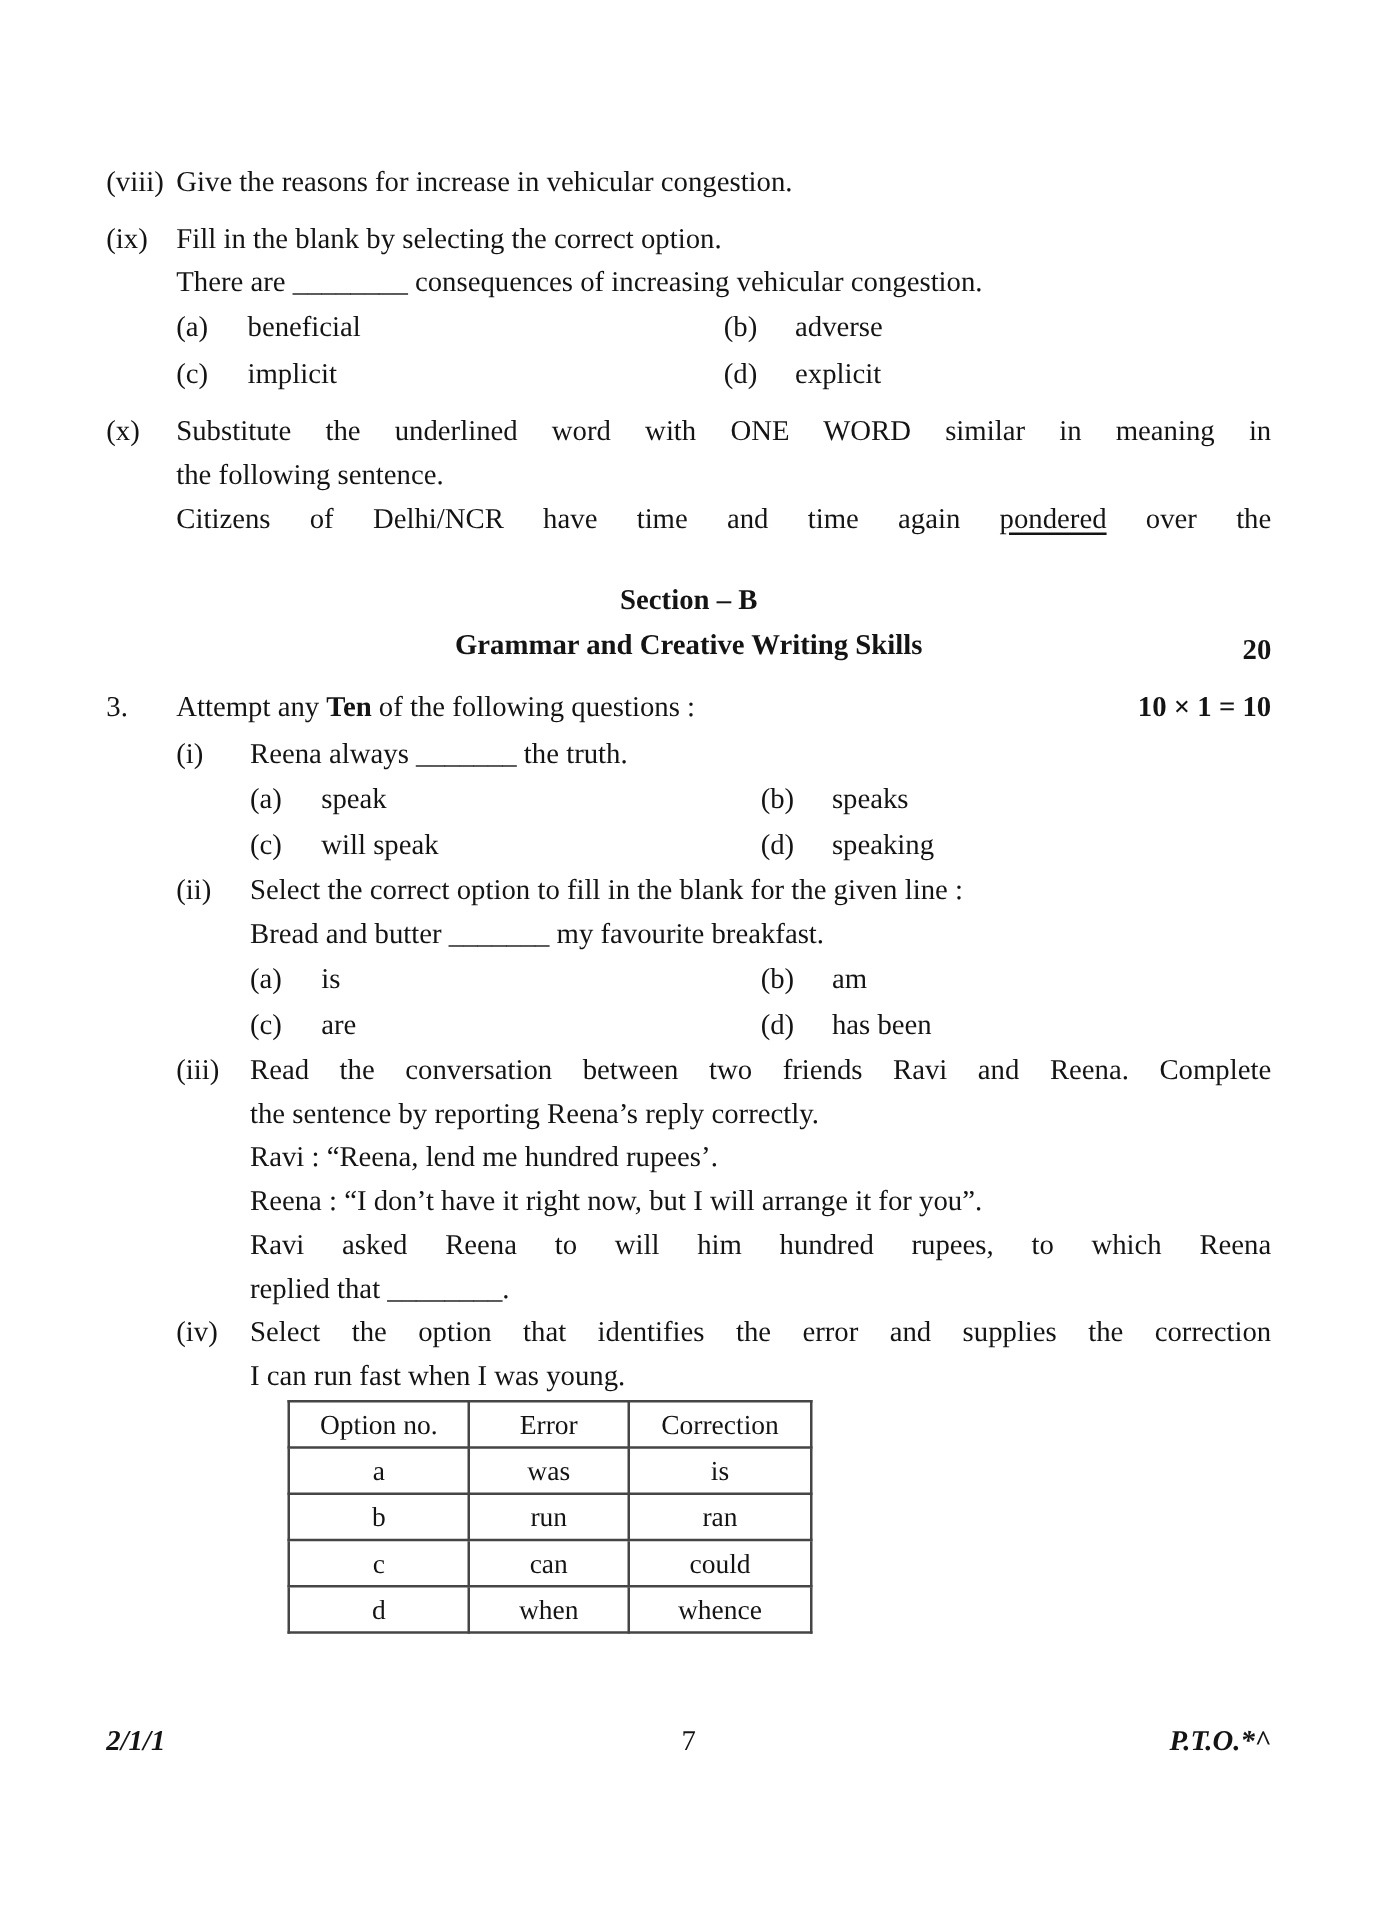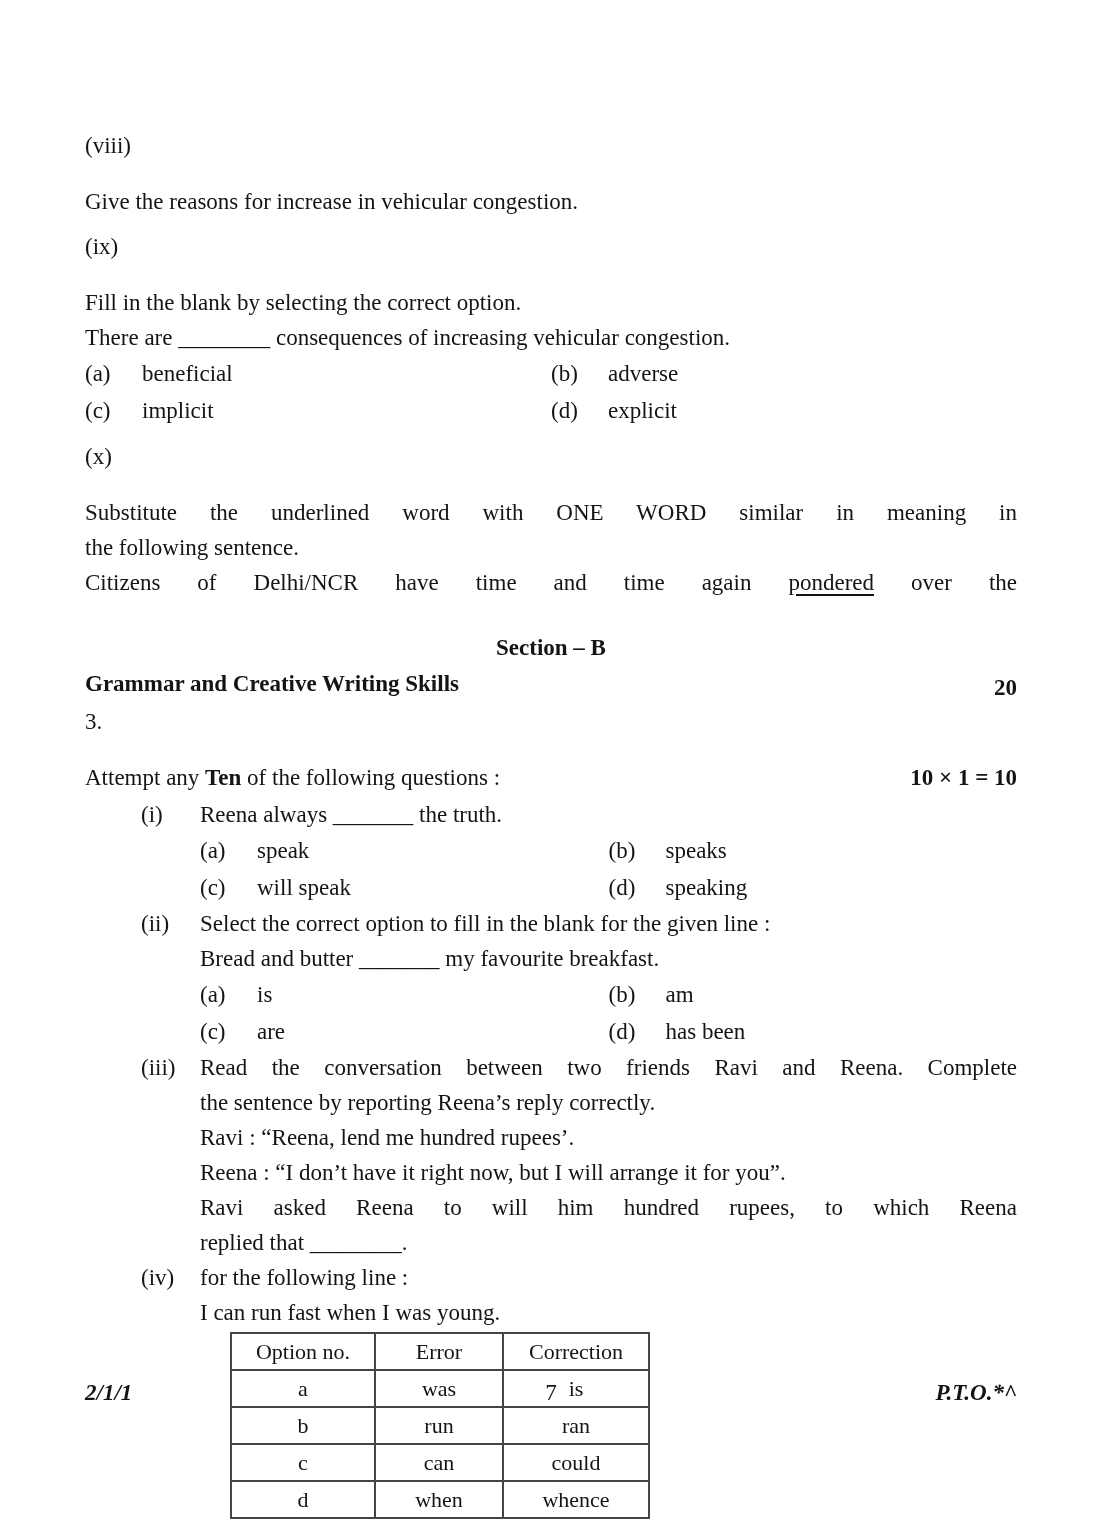--- a/index.html
+++ b/index.html
@@ -6,36 +6,36 @@
   html, body { background: #ffffff; }
   body {
     width: 1105px; height: 1530px;
     position: relative; overflow: hidden;
     font-family: "Liberation Serif", "DejaVu Serif", serif;
     font-size: 23px; color: #141414;
   }
   .content { position: absolute; left: 85px; right: 88px; top: 128px; }
   .line { line-height: 35px; white-space: nowrap; }
   .just { white-space: normal; text-align: justify; text-align-last: justify; }
-  .qrow { display: flex; margin-bottom: 10px; flex-direction: column; }
+  .qrow { display: flex; margin-bottom: 10px; }
   .qnum { flex: 0 0 56px; line-height: 35px; }
   .qbody { flex: 1; min-width: 0; }
   .subrow { display: flex; }
   .subnum { flex: 0 0 59px; line-height: 35px; }
   .subbody { flex: 1; min-width: 0; }
   .opts { display: grid; grid-template-columns: 1fr 1fr; }
   .opt { display: flex; line-height: 37px; }
   .optlab { flex: 0 0 57px; }
   .ul { text-decoration: underline; text-underline-offset: 4px; }
   .section-head {
     position: relative; text-align: center; font-weight: bold;
     line-height: 36px; margin-top: 30px;
   }
   .section-marks { position: absolute; right: 0; top: 0; font-weight: bold; margin-top: 40px; }
-  .section-sub { text-align: left; font-weight: bold; line-height: 36px; margin-bottom: 2px; }
+  .section-sub { text-align: center; font-weight: bold; line-height: 36px; margin-bottom: 14px; }
   .q3intro { display: flex; line-height: 35px; }
   .q3text { flex: 1; }
   .q3marks { font-weight: bold; white-space: nowrap; }
   b.inline { font-weight: bold; }
   table.errtab { border-collapse: collapse; margin: 2px 0 0 30px; table-layout: fixed; }
   .errtab td { 
     border: 2px solid #454545; text-align: center; vertical-align: middle;
     height: 37px; line-height: 24px; font-size: 22px;
   }
   .errtab col.c1 { width: 144px; }
@@ -171,21 +171,21 @@
         <div class="line">Ravi : “Reena, lend me hundred rupees’.</div>
         <div class="line">Reena : “I don’t have it right now, but I will arrange it for you”.</div>
         <div class="line just">Ravi asked Reena to will him hundred rupees, to which Reena</div>
         <div class="line">replied that ________.</div>
       </div>
     </div>
 
     <div class="subrow">
       <div class="subnum">(iv)</div>
       <div class="subbody">
-        <div class="line">for the following line :</div>
+        <div class="line just">Select the option that identifies the error and supplies the correction</div>
         <div class="line">I can run fast when I was young.</div>
         <table class="errtab">
           <colgroup>
               <col class="c1">
               <col class="c2">
               <col class="c3">
             </colgroup>
           <tbody>
             <tr>
               <td>Option no.</td>

